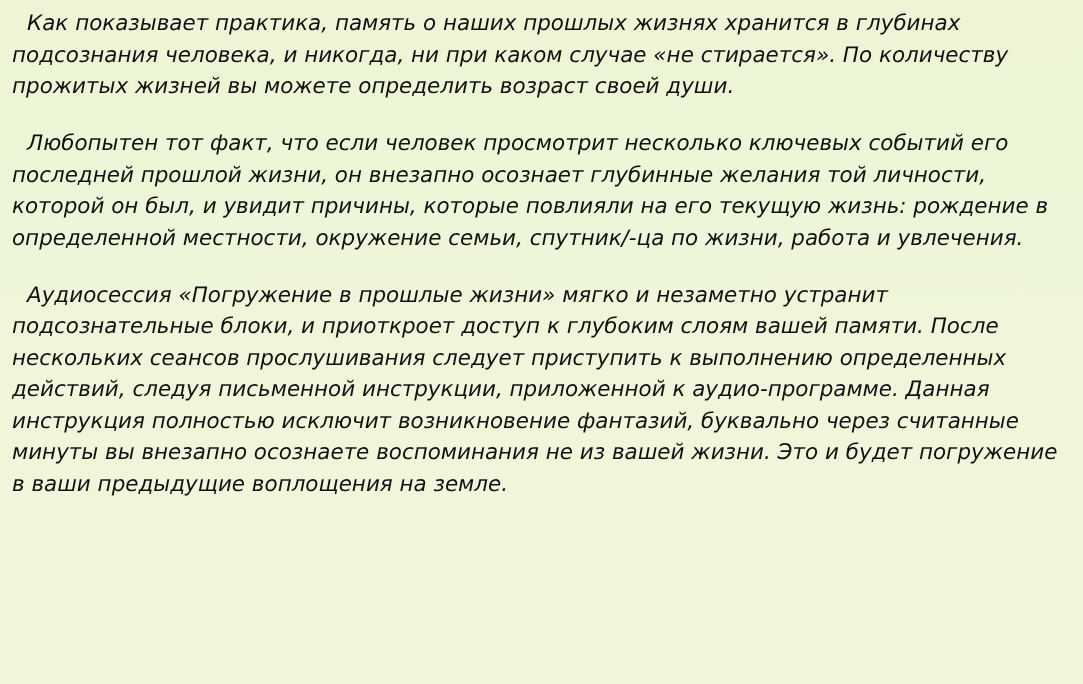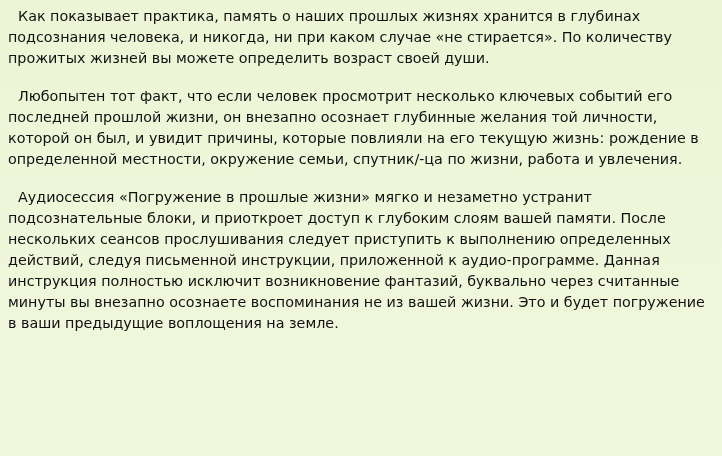--- a/index.html
+++ b/index.html
@@ -13,20 +13,21 @@
     font-family: "DejaVu Sans", sans-serif;
     color: #1a1a1a;
     overflow: hidden;
   }
   .page {
     box-sizing: border-box;
     width: 722px;
     height: 456px;
     padding: 6px 8px 16px 8px;
     background: linear-gradient(to bottom, #edf5d6 0%, #eff6da 60%, #f0f7dd 100%);
+    font-style: italic;
   }
   .article {
     font-size: 14.3px;
     line-height: 1.47;
     color: #111111;
     text-align: left;
   }
   .para {
     margin: 0 0 17px 0;
     text-indent: 10px;

